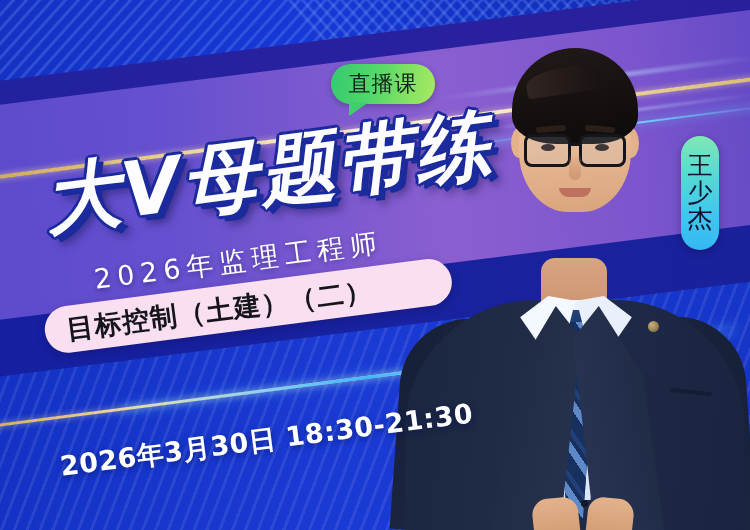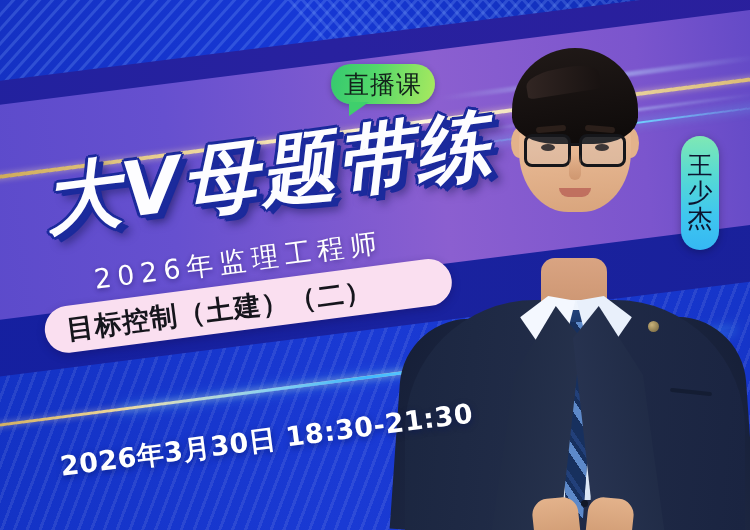--- a/index.html
+++ b/index.html
@@ -97,21 +97,21 @@
 
   
   .badge{
     position:absolute;left:331px;top:64px;width:104px;height:40px;
     border-radius:20px;
     background:linear-gradient(100deg,#35c96f 0%,#53d86a 42%,#8ae363 78%,#a9e95f 100%);
     display:flex;align-items:center;justify-content:center;
     box-shadow:0 2px 6px rgba(0,0,0,.25);
   }
   .badge span{
-    font-size:25px;color:#12231a;letter-spacing:1px;font-weight:500;
+    font-size:22px;color:#12231a;letter-spacing:1px;font-weight:500;
     font-family:"DejaVu Sans","Liberation Sans",sans-serif;
   }
   .badge:after{
     content:"";position:absolute;left:18px;bottom:-12px;
     width:0;height:0;border-left:0 solid transparent;
     border-right:20px solid transparent;border-top:14px solid #3fcf6c;
   }
 
   .maintitle{
     position:absolute;left:38px;top:152px;

